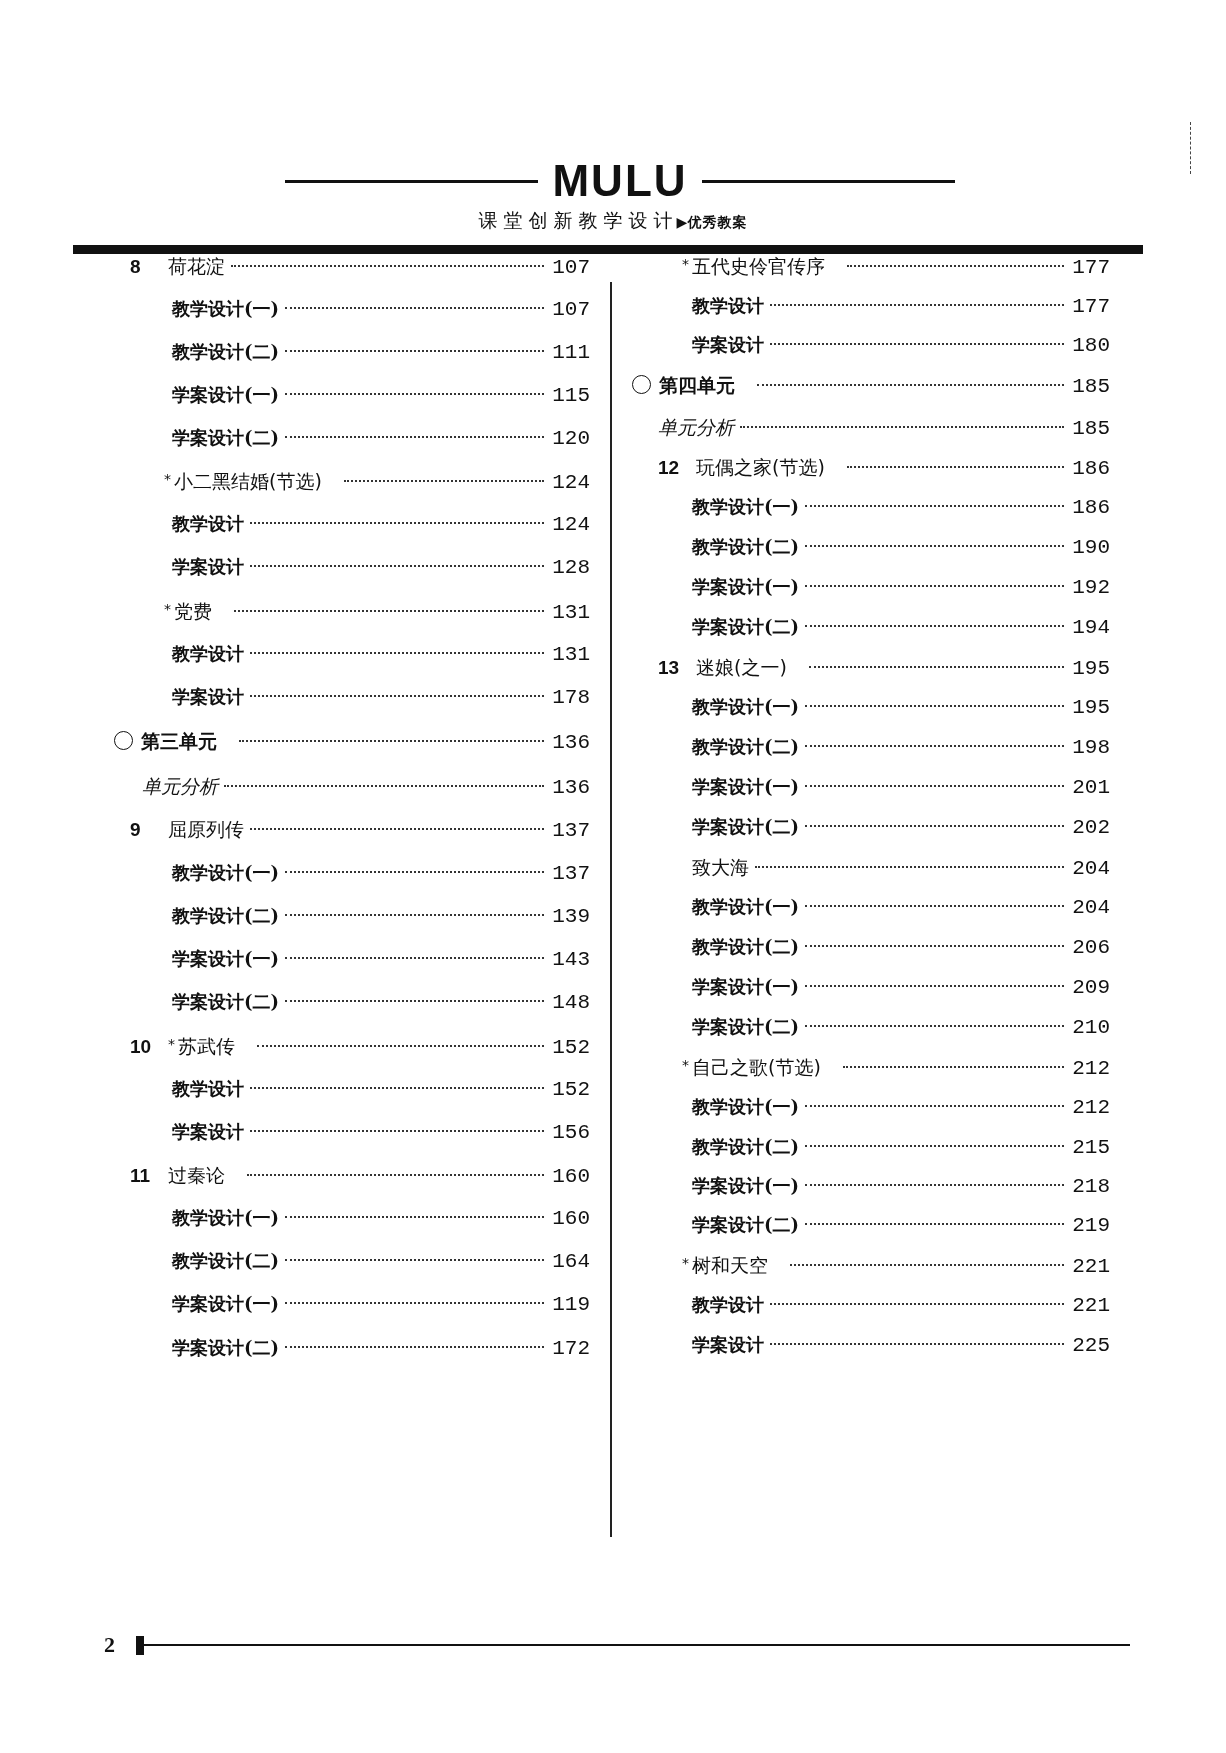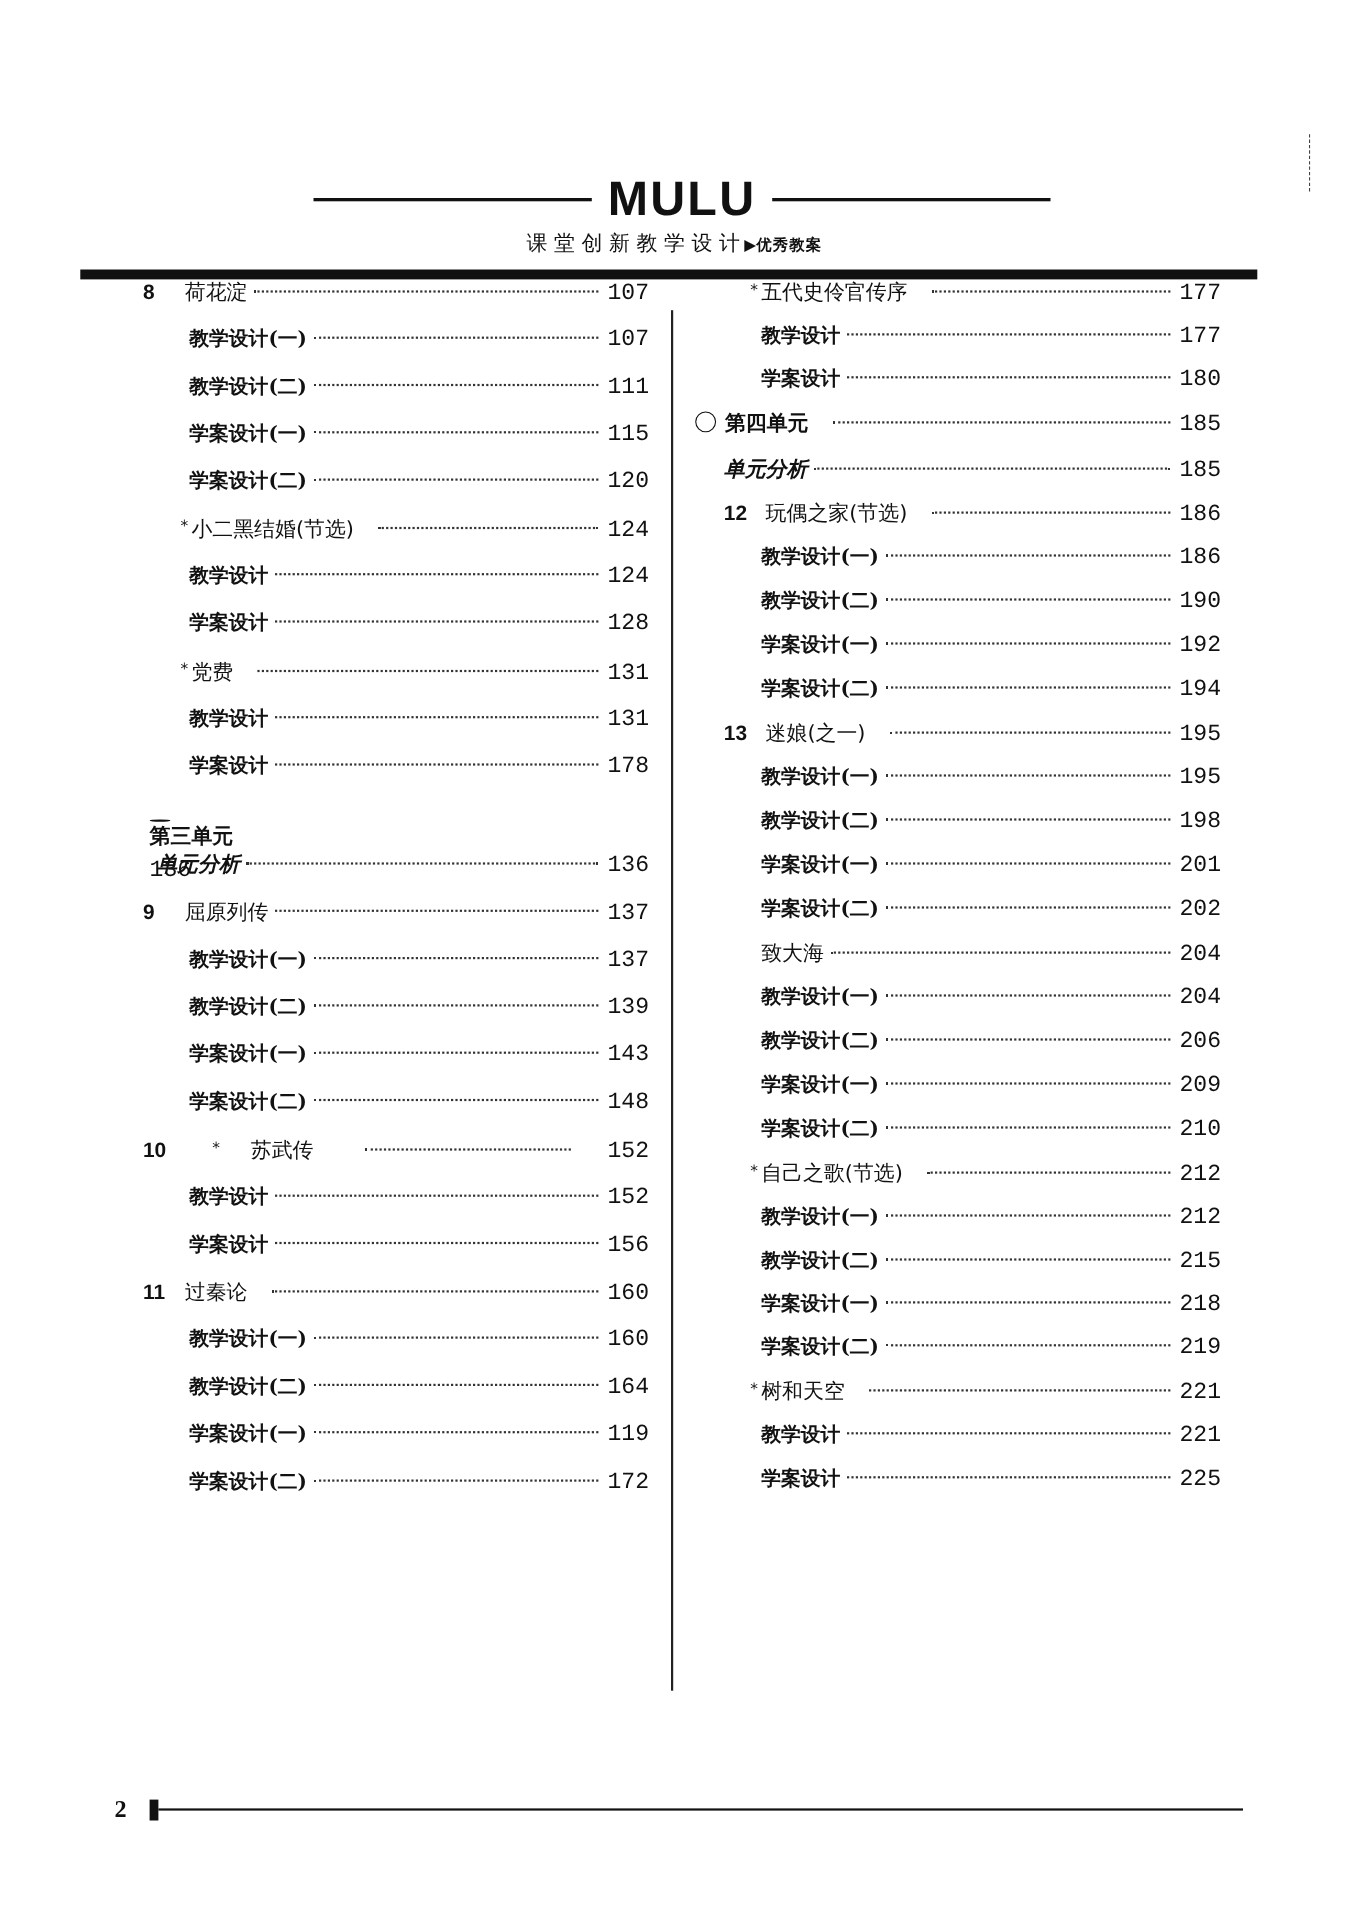--- a/index.html
+++ b/index.html
@@ -95,21 +95,21 @@
       white-space: nowrap;
     }
     .entry .num {
       font-family: "Liberation Sans", sans-serif;
       font-weight: bold;
       font-size: 19px;
     }
     .entry .label { }
     .entry .label.sub { font-weight: bold; font-family: "DejaVu Serif", serif; font-size: 18px; }
     .entry .label.unit { font-weight: bold; }
-    .entry .label.analysis { font-weight: bold; font-style: italic; font-family: "DejaVu Serif", serif; font-size: 19px; }
+    .entry .label.analysis { font-weight: normal; font-style: italic; font-family: "DejaVu Serif", serif; font-size: 19px; }
     .entry .star { font-size: 14px; margin-right: 3px; position: relative; top: -4px; }
     .entry .circle-icon {
       display: inline-block;
       width: 17px;
       height: 17px;
       border: 1.5px solid #111;
       border-radius: 50%;
       margin-right: 8px;
       position: relative;
       top: 2px;
@@ -240,21 +240,21 @@
     <div class="entry" style="top: 369px; left: 42px; width: 418px;">
       <span class="label sub">教学设计</span>
       <span class="leader"></span>
       <span class="page">131</span>
     </div>
     <div class="entry" style="top: 412px; left: 42px; width: 418px;">
       <span class="label sub">学案设计</span>
       <span class="leader"></span>
       <span class="page">178</span>
     </div>
-    <div class="entry" style="top: 473px; left: -16px; width: 476px; flex-direction: column;">
+    <div class="entry" style="top: 456px; left: -16px; width: 476px;">
       <span class="circle-icon"></span>
       <span class="label unit">第三单元</span>
       <span class="leader" style="margin-left: 22px;"></span>
       <span class="page">136</span>
     </div>
     <div class="entry" style="top: 501px; left: 12px; width: 448px;">
       <span class="label analysis">单元分析</span>
       <span class="leader"></span>
       <span class="page">136</span>
     </div>
@@ -277,21 +277,21 @@
     <div class="entry" style="top: 674px; left: 42px; width: 418px;">
       <span class="label sub">学案设计(一)</span>
       <span class="leader"></span>
       <span class="page">143</span>
     </div>
     <div class="entry" style="top: 717px; left: 42px; width: 418px;">
       <span class="label sub">学案设计(二)</span>
       <span class="leader"></span>
       <span class="page">148</span>
     </div>
-    <div class="entry" style="top: 761px; left: 0px; width: 460px; gap: 25px;">
+    <div class="entry" style="top: 761px; left: 0px; width: 460px;">
       <span class="num" style="width: 38px; display: inline-block;">10</span>
       <span class="star">*</span>
       <span class="label">苏武传</span>
       <span class="leader" style="margin-left: 22px;"></span>
       <span class="page">152</span>
     </div>
     <div class="entry" style="top: 804px; left: 42px; width: 418px;">
       <span class="label sub">教学设计</span>
       <span class="leader"></span>
       <span class="page">152</span>

